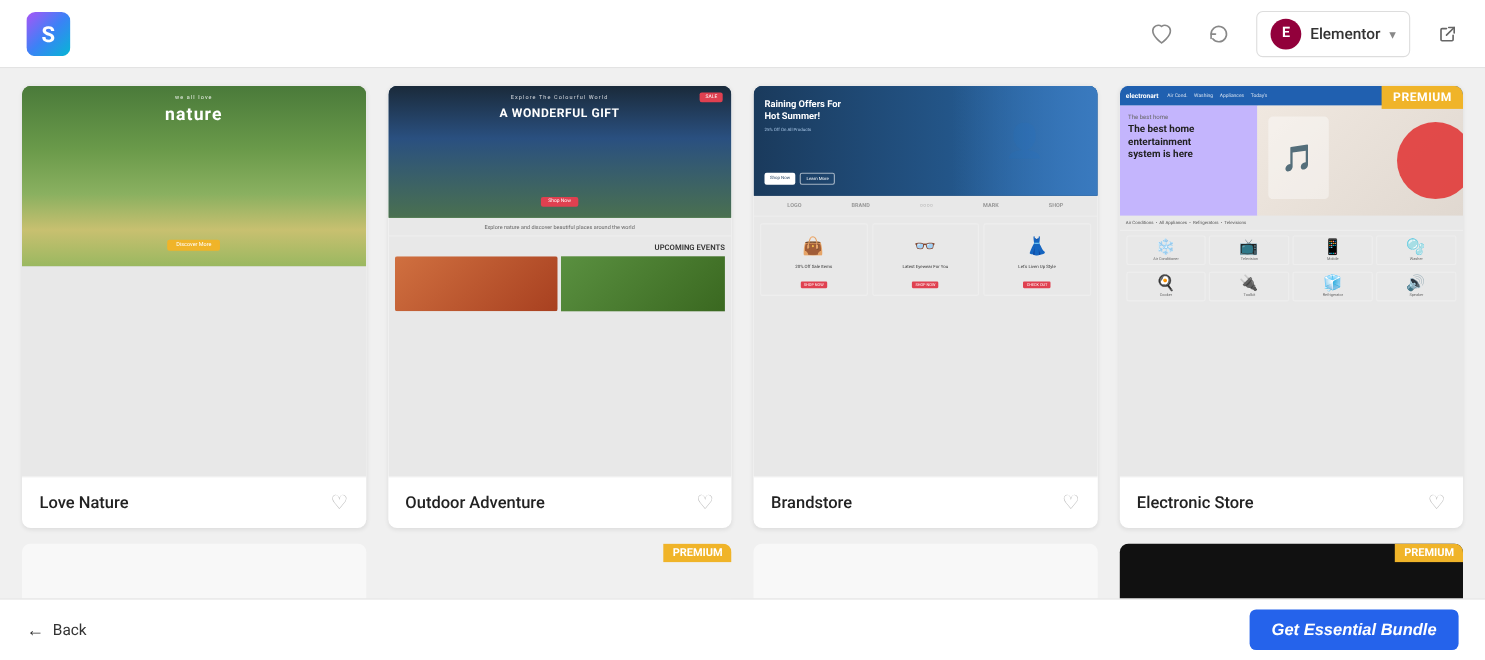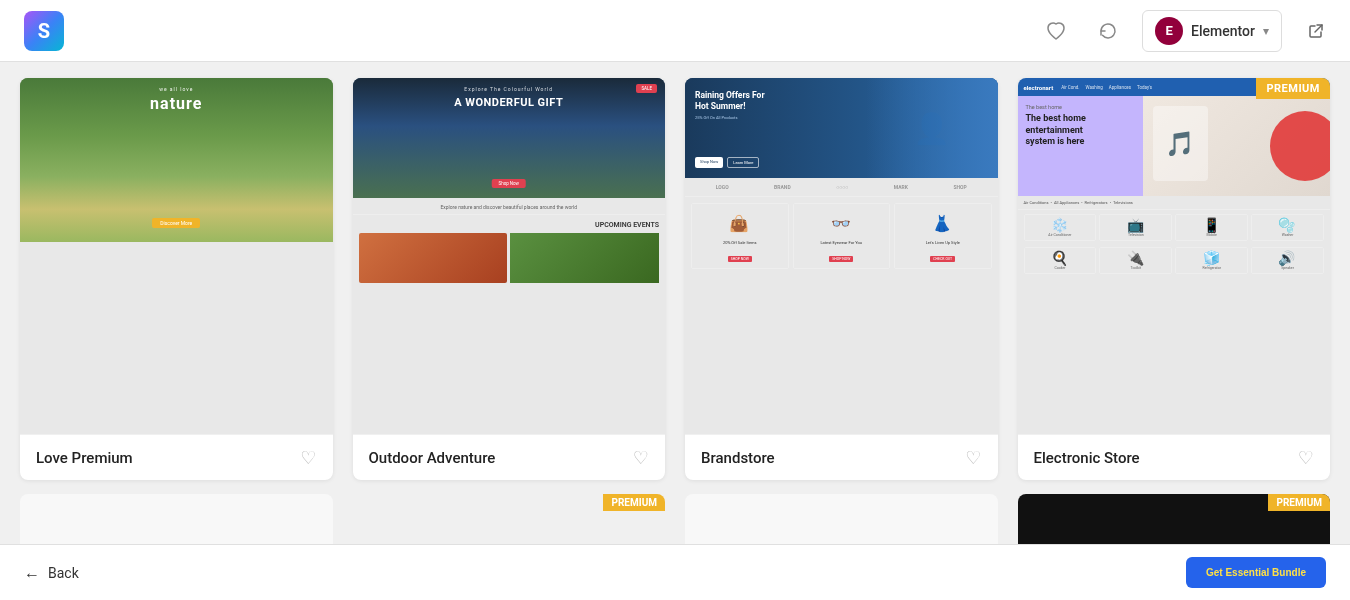--- a/index.html
+++ b/index.html
@@ -268,22 +268,22 @@
       padding: 0 24px;
       flex-shrink: 0;
     }
     .back-btn {
       display: flex; align-items: center; gap: 8px;
       cursor: pointer; color: #333; font-size: 14px;
     }
     .back-arrow { font-size: 16px; }
     .bottom-center { font-size: 13px; color: #333; }
     .get-bundle-btn {
-      background: #2563eb; color: #fde047; border: none; border-radius: 6px;
-      padding: 10px 20px; font-size: 10px; font-weight: 600; cursor: pointer;
+      background: #2563eb; color: #ffffff; border: none; border-radius: 6px;
+      padding: 10px 20px; font-size: 15px; font-weight: 600; cursor: pointer; font-style: italic;
     }
 
     
     svg { display: block; }
   </style>
 </head>
 <body>
 
 <div class="top-bar">
   <div class="logo-box">
@@ -339,21 +339,21 @@
         <div class="love-nature-preview">
           <div style="position:absolute;top:0;left:0;right:0;bottom:0;background:linear-gradient(180deg,#4a7a3a 0%,#6a9a4a 35%,#8ab060 60%,#c8c070 80%,#9ab860 100%);">
             <div style="position:absolute;top:8px;left:0;right:0;text-align:center;color:rgba(255,255,255,0.9);font-size:5px;letter-spacing:1px;">we all love</div>
             <div style="position:absolute;top:16px;left:0;right:0;text-align:center;color:#fff;font-size:16px;font-weight:bold;letter-spacing:1px;">nature</div>
             <div style="position:absolute;bottom:14px;left:50%;transform:translateX(-50%);background:#f0b429;color:#fff;font-size:5px;padding:2px 8px;border-radius:2px;white-space:nowrap;">Discover More</div>
           </div>
         </div>
 
       </div>
       <div class="template-footer">
-        <span class="template-name">Love Premium</span>
+        <span class="template-name">Love Nature</span>
         <span class="template-heart">♡</span>
       </div>
     </div>
 
     <div class="template-card">
       <div class="template-preview">
         <div class="outdoor-hero">
           <div style="position:absolute;top:0;left:0;right:0;bottom:0;">
             <div style="background:linear-gradient(180deg,#1a2a3a 0%,#2a5080 40%,#4a7050 100%);width:100%;height:100%;"></div>
             <div style="position:absolute;top:8px;left:0;right:0;text-align:center;color:rgba(255,255,255,0.8);font-size:5px;letter-spacing:1px;">Explore The Colourful World</div>

